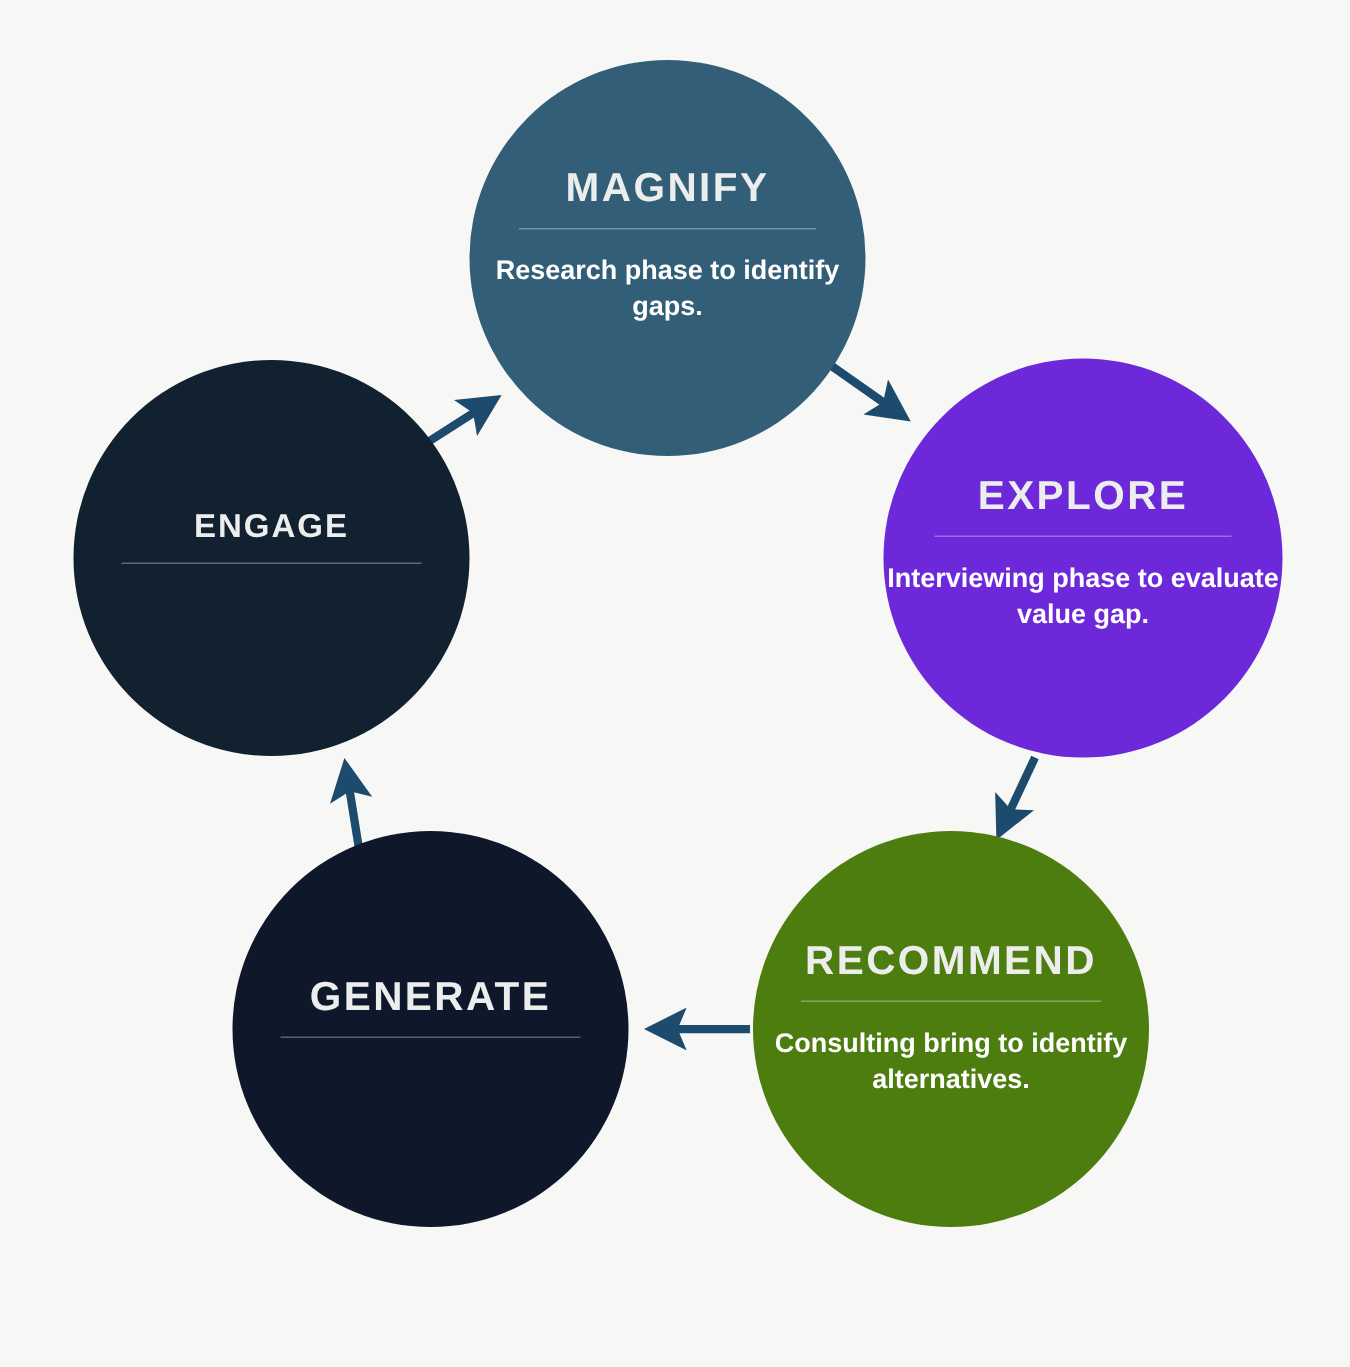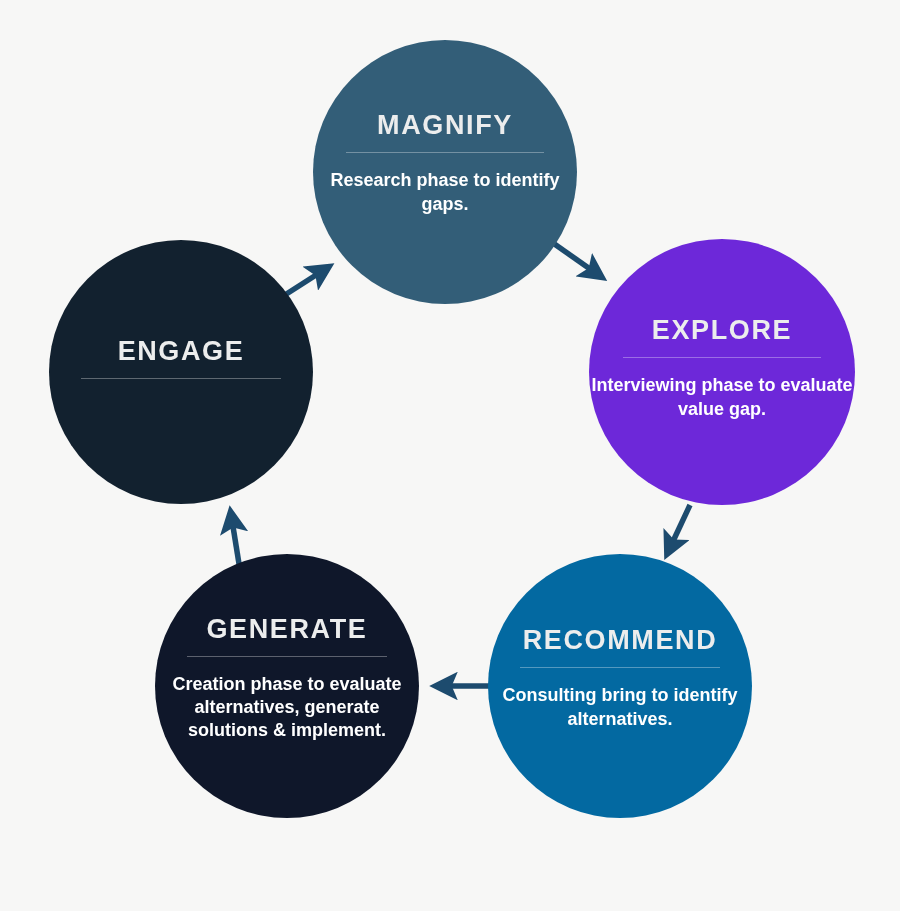--- a/index.html
+++ b/index.html
@@ -66,21 +66,21 @@
   #node-magnify   { left: 313px; top:  40px; width: 265px; height: 265px; background: #335e78; }
   #node-explore   { left: 589px; top: 239px; width: 266px; height: 266px; background: #d29739; }
   #node-recommend { left: 480px; top: 553px; width: 265px; height: 265px; background: #554e49; }
   #node-generate  { left: 155px; top: 553px; width: 265px; height: 265px; background: #4c92ba; }
   #node-engage    { left:  49px; top: 239px; width: 265px; height: 265px; background: #12212f; }
 
   #node-magnify   .node-title { font-size: 27px; }
   #node-explore   .node-title { font-size: 27px; }
   #node-recommend .node-title { font-size: 27px; }
   #node-generate  .node-title { font-size: 27px; }
-  #node-engage    .node-title { font-size: 27px; }
+  #node-engage    .node-title { font-size: 22px; }
 
   #node-magnify   .node-body { font-size: 18px; }
   #node-explore   .node-body { font-size: 18px; }
   #node-recommend .node-body { font-size: 18px; }
   #node-generate  .node-body { font-size: 18px; }
   #node-engage    .node-body { font-size: 18px; }
 
   #node-magnify   .node-divider { width: 198px; }
   #node-explore   .node-divider { width: 198px; }
   #node-recommend .node-divider { width: 200px; }
@@ -132,33 +132,32 @@
   </div>
 
   <div class="node" id="node-explore" style="background: #6d28d9; left: 589px; top: 239px; width: 266px; height: 266px;">
     <div class="node-inner">
       <div class="node-title" style="color: rgb(236, 237, 237);">EXPLORE</div>
       <div class="node-divider"></div>
       <div class="node-body" style="color: rgb(255, 255, 255);">Interviewing phase to evaluate value gap.</div>
     </div>
   </div>
 
-  <div class="node" id="node-recommend" style="background: #0369a1; left: 488px; top: 554px; width: 264px; height: 264px;">
+  <div class="node" id="node-recommend" style="background: #4d7c0f; left: 502px; top: 554px; width: 264px; height: 264px;">
     <div class="node-inner">
       <div class="node-title" style="color: rgb(236, 237, 237);">RECOMMEND</div>
       <div class="node-divider"></div>
       <div class="node-body" style="color: rgb(255, 255, 255);">Consulting bring to identify alternatives.</div>
     </div>
   </div>
 
   <div class="node" id="node-generate" style="background: #0f172a; left: 155px; top: 554px; width: 264px; height: 264px;">
     <div class="node-inner">
       <div class="node-title" style="color: rgb(236, 237, 237);">GENERATE</div>
       <div class="node-divider"></div>
-      <div class="node-body" style="color: rgb(255, 255, 255);">Creation phase to evaluate alternatives, generate solutions &amp; implement.</div>
     </div>
   </div>
 
   <div class="node" id="node-engage" style="background: rgb(18, 33, 47); left: 49px; top: 240px; width: 264px; height: 264px;">
     <div class="node-inner">
       <div class="node-title" style="color: rgb(236, 237, 237);">ENGAGE</div>
       <div class="node-divider"></div>
     </div>
   </div>
 

